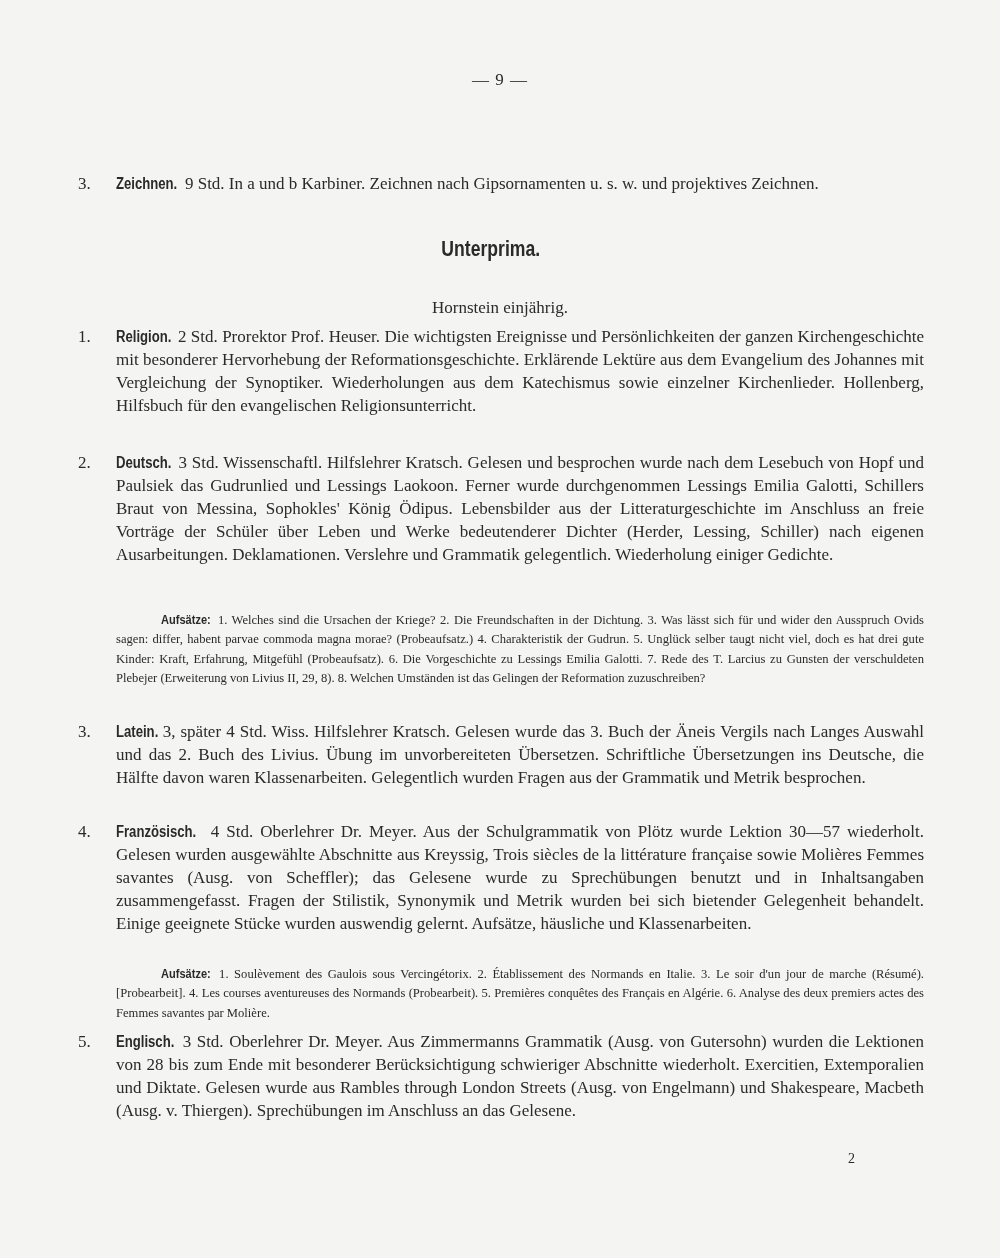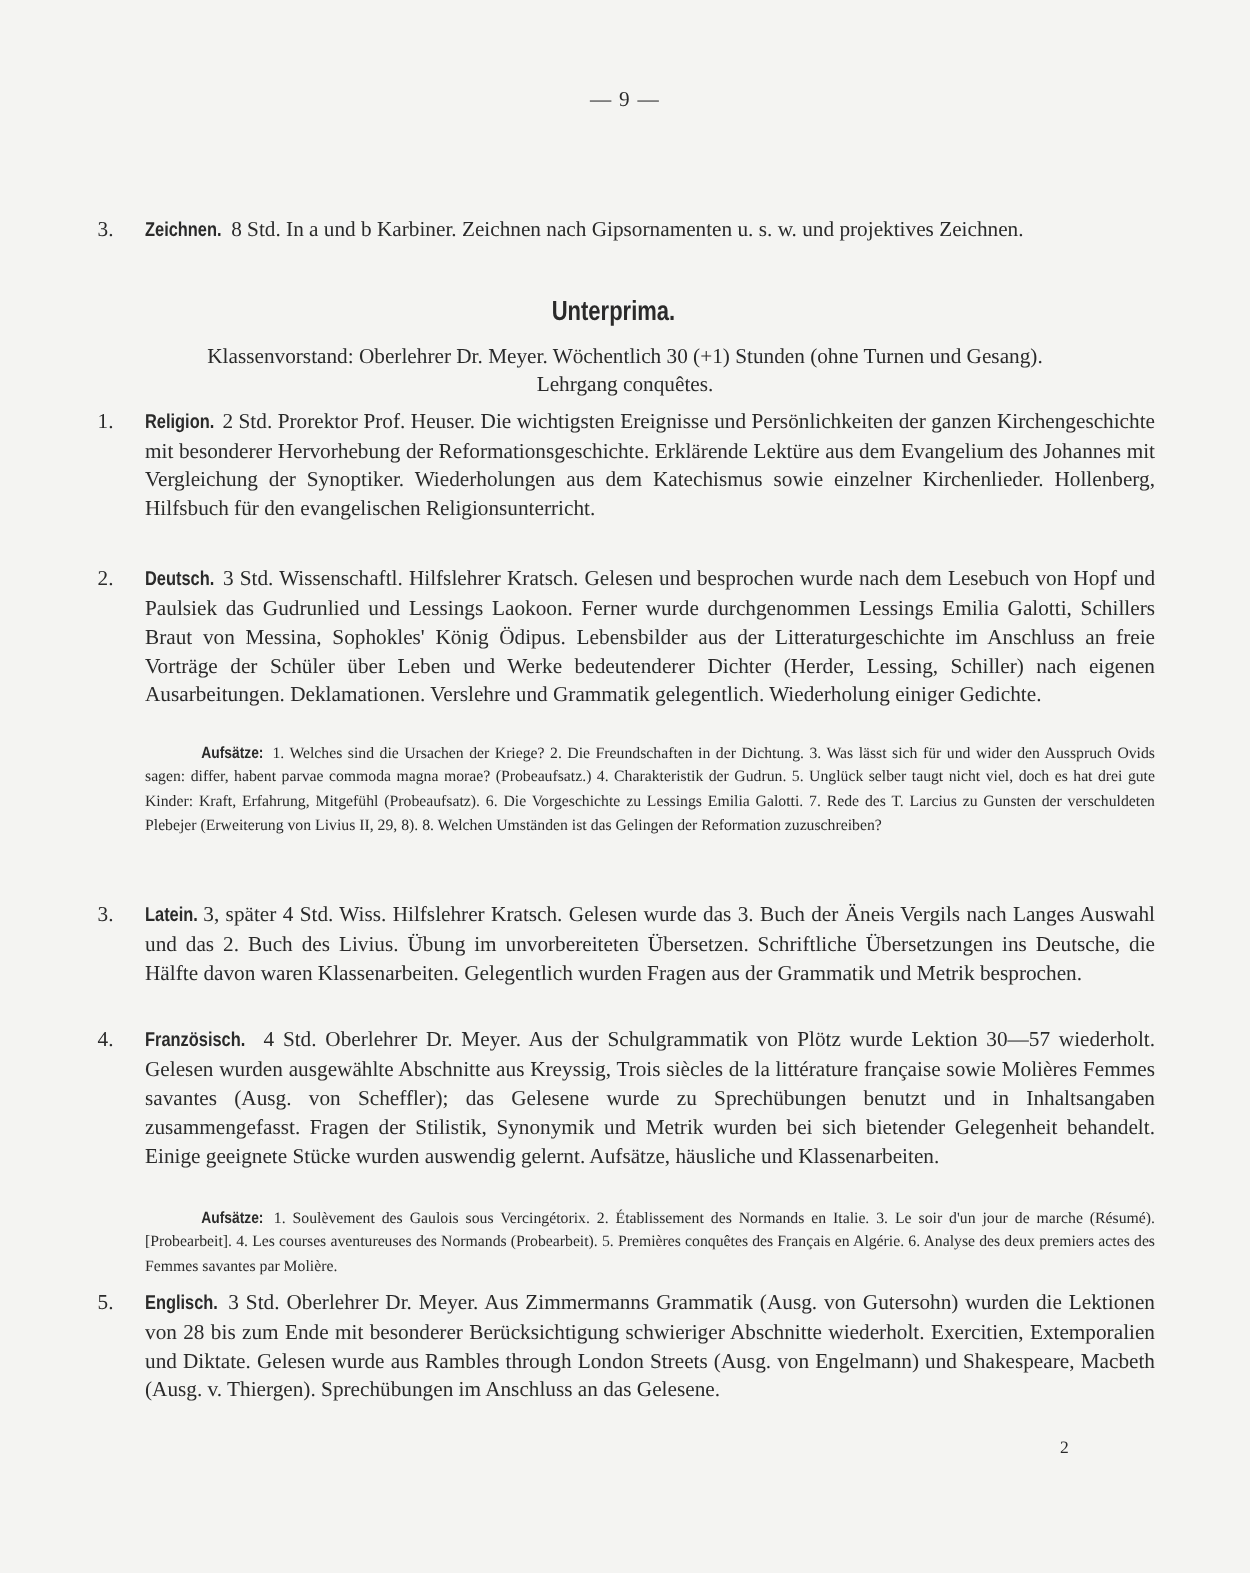--- a/index.html
+++ b/index.html
@@ -30,46 +30,45 @@
 
 <div class="page">
 
   <div class="pnum">— 9 —</div>
 
 
   <div class="item" style="top:173px;">
     <span class="num">3.</span>
     <div class="body">
       <span class="hd">Zeichnen.</span>
-      <span>8 Std. In a und b Karbiner. Zeichnen nach Gipsornamenten u. s. w. und projektives Zeichnen.</span>
+      <span>9 Std. In a und b Karbiner. Zeichnen nach Gipsornamenten u. s. w. und projektives Zeichnen.</span>
     </div>
   </div>
 
   <div class="title"><span>Unterprima.</span></div>
 
-  <div class="sub" style="top:275px;">Klassenvorstand: Oberlehrer Dr. Meyer. Wöchentlich 30 (+1) Stunden (ohne Turnen und Gesang).</div>
-  <div class="sub" style="top:298px;">Lehrgang conquêtes.</div>
+  <div class="sub" style="top:298px;">Hornstein einjährig.</div>
 
   <div class="item" style="top:326px;">
     <span class="num">1.</span>
     <div class="body">
       <span class="hd">Religion.</span>
       <span>2 Std. Prorektor Prof. Heuser. Die wichtigsten Ereignisse und Persönlichkeiten der ganzen Kirchengeschichte mit besonderer Hervorhebung der Reformationsgeschichte. Erklärende Lektüre aus dem Evangelium des Johannes mit Vergleichung der Synoptiker. Wiederholungen aus dem Katechismus sowie einzelner Kirchenlieder. Hollenberg, Hilfsbuch für den evangelischen Religionsunterricht.</span>
     </div>
   </div>
 
   <div class="item" style="top:452px;">
     <span class="num">2.</span>
     <div class="body">
       <span class="hd">Deutsch.</span>
       <span>3 Std. Wissenschaftl. Hilfslehrer Kratsch. Gelesen und besprochen wurde nach dem Lesebuch von Hopf und Paulsiek das Gudrunlied und Lessings Laokoon. Ferner wurde durchgenommen Lessings Emilia Galotti, Schillers Braut von Messina, Sophokles' König Ödipus. Lebensbilder aus der Litteraturgeschichte im Anschluss an freie Vorträge der Schüler über Leben und Werke bedeutenderer Dichter (Herder, Lessing, Schiller) nach eigenen Ausarbeitungen. Deklamationen. Verslehre und Grammatik gelegentlich. Wiederholung einiger Gedichte.</span>
     </div>
   </div>
 
-  <div class="essay" style="top:592px;">
+  <div class="essay" style="top:610px;">
     <span class="lead">Aufsätze:</span>
     <span>1. Welches sind die Ursachen der Kriege? 2. Die Freundschaften in der Dichtung. 3. Was lässt sich für und wider den Ausspruch Ovids sagen: differ, habent parvae commoda magna morae? (Probeaufsatz.) 4. Charakteristik der Gudrun. 5. Unglück selber taugt nicht viel, doch es hat drei gute Kinder: Kraft, Erfahrung, Mitgefühl (Probeaufsatz). 6. Die Vorgeschichte zu Lessings Emilia Galotti. 7. Rede des T. Larcius zu Gunsten der verschuldeten Plebejer (Erweiterung von Livius II, 29, 8). 8. Welchen Umständen ist das Gelingen der Reformation zuzuschreiben?</span>
   </div>
 
   <div class="item" style="top:721px;">
     <span class="num">3.</span>
     <div class="body">
       <span class="hd">Latein.</span>
       <span>3, später 4 Std. Wiss. Hilfslehrer Kratsch. Gelesen wurde das 3. Buch der Äneis Vergils nach Langes Auswahl und das 2. Buch des Livius. Übung im unvorbereiteten Übersetzen. Schriftliche Übersetzungen ins Deutsche, die Hälfte davon waren Klassenarbeiten. Gelegentlich wurden Fragen aus der Grammatik und Metrik besprochen.</span>
     </div>

